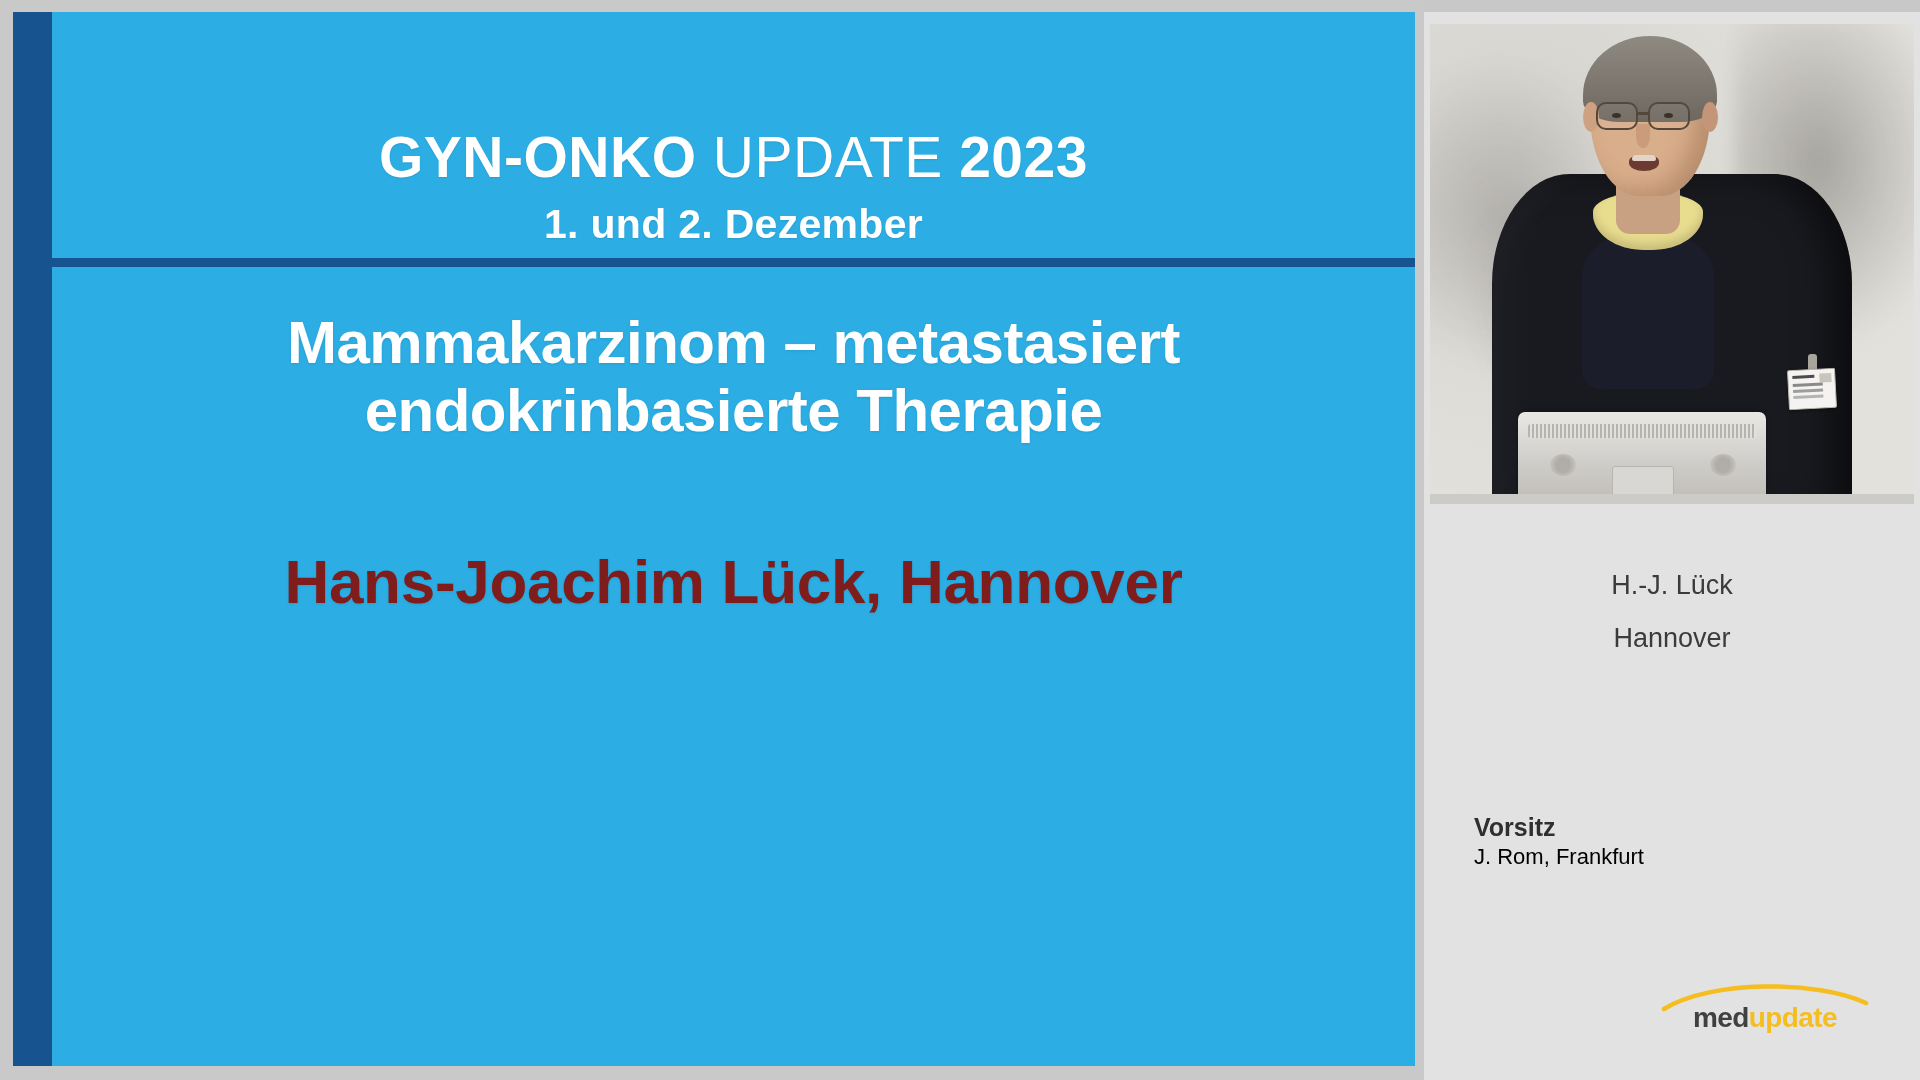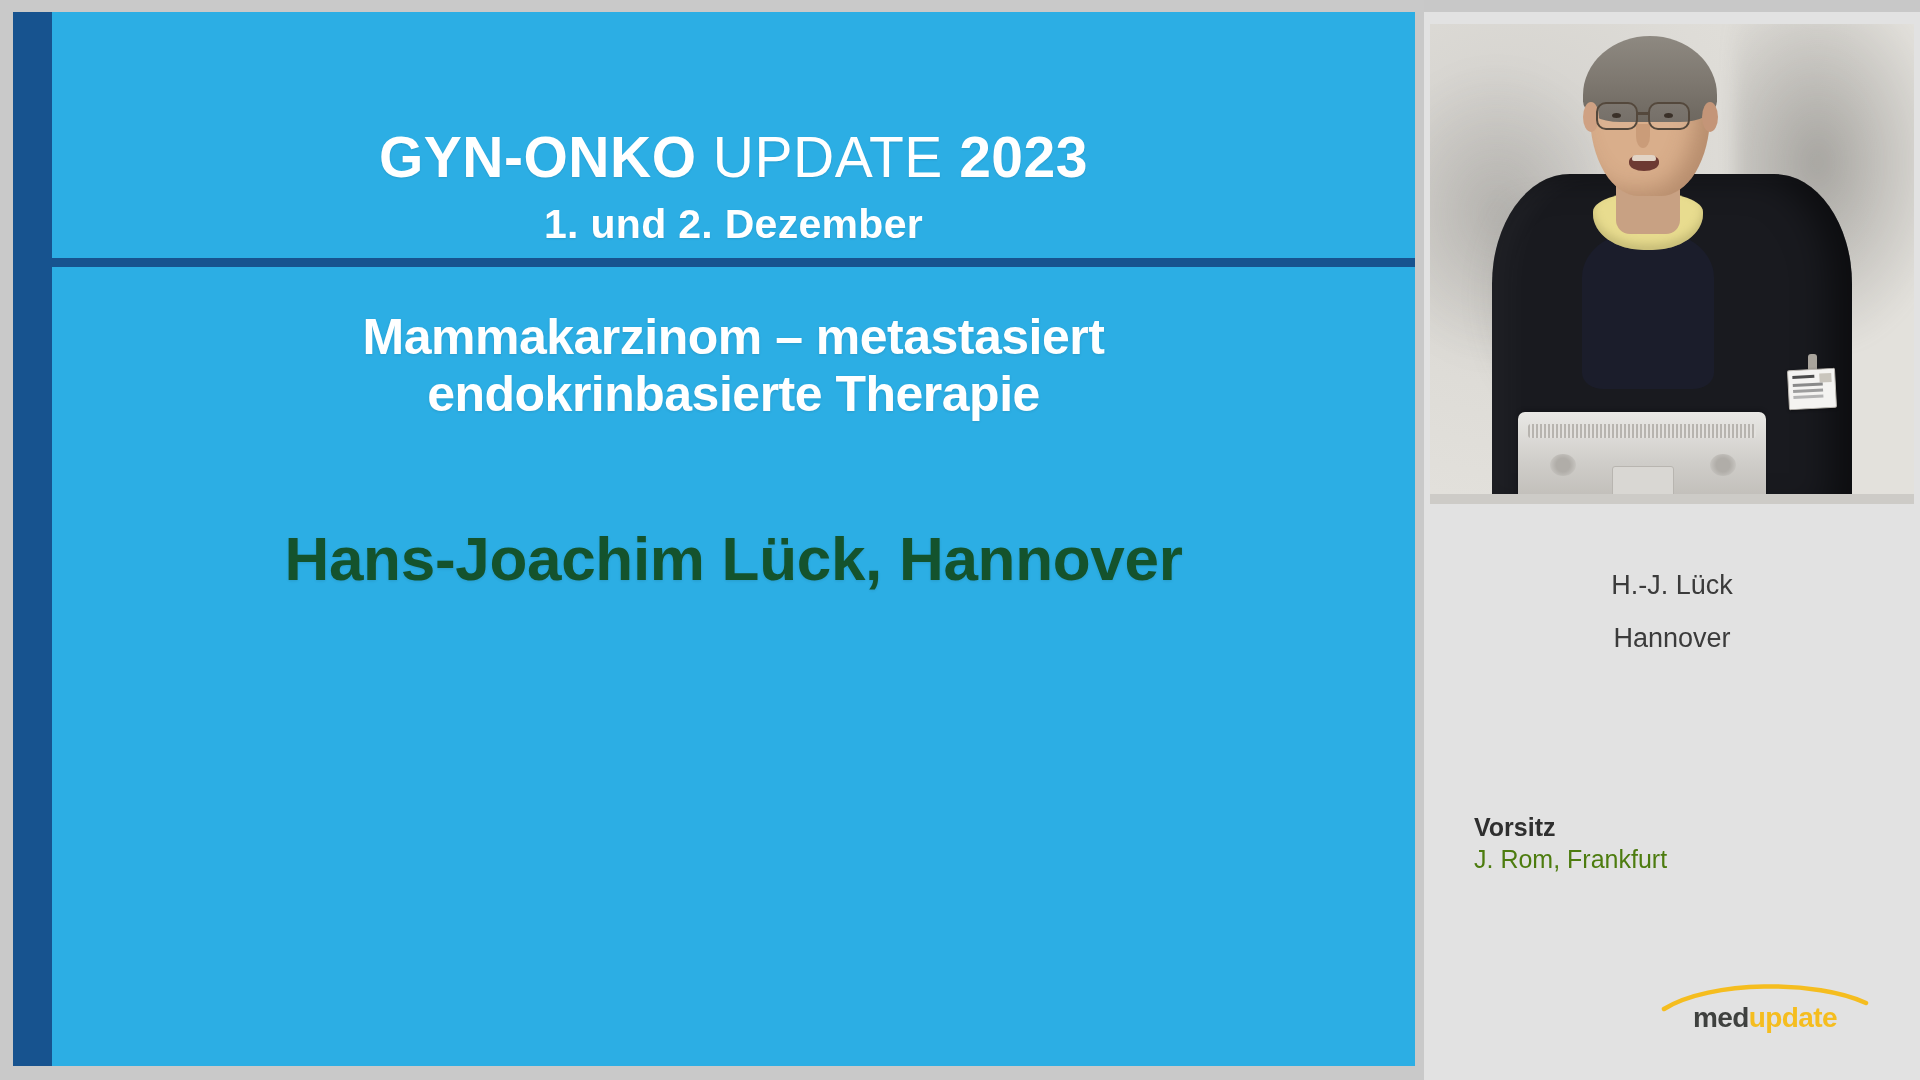--- a/index.html
+++ b/index.html
@@ -99,31 +99,31 @@
     width: 1363px;
     height: 799px;
     display: flex;
     flex-direction: column;
     align-items: center;
     padding-top: 42px;
   }
 
   #slide-title {
     color: #ffffff;
-    font-size: 50px;
+    font-size: 60px;
     font-weight: 700;
     line-height: 1.14;
     text-align: center;
     width: 900px;
     letter-spacing: -0.5px;
     text-shadow: 0 1px 3px rgba(0,0,0,0.10);
   }
 
   #slide-presenter {
-    color: #14532d;
+    color: #7f1d1d;
     font-size: 62px;
     font-weight: 700;
     text-align: center;
     margin-top: 100px;
     letter-spacing: -0.3px;
     white-space: nowrap;
     text-shadow: 0 1px 3px rgba(0,0,0,0.10);
   }
 
   
@@ -383,22 +383,22 @@
     width: 430px;
     text-align: left;
   }
   #chair-title {
     color: #2f2f2f;
     font-size: 25px;
     font-weight: 700;
     line-height: 1.25;
   }
   .chair-person {
-    color: #4d7c0f;
-    font-size: 25px;
+    color: #000000;
+    font-size: 22px;
     line-height: 1.30;
   }
 
   #logo-block {
     position: absolute;
     left: 226px;
     top: 966px;
     width: 230px;
     height: 78px;
   }

